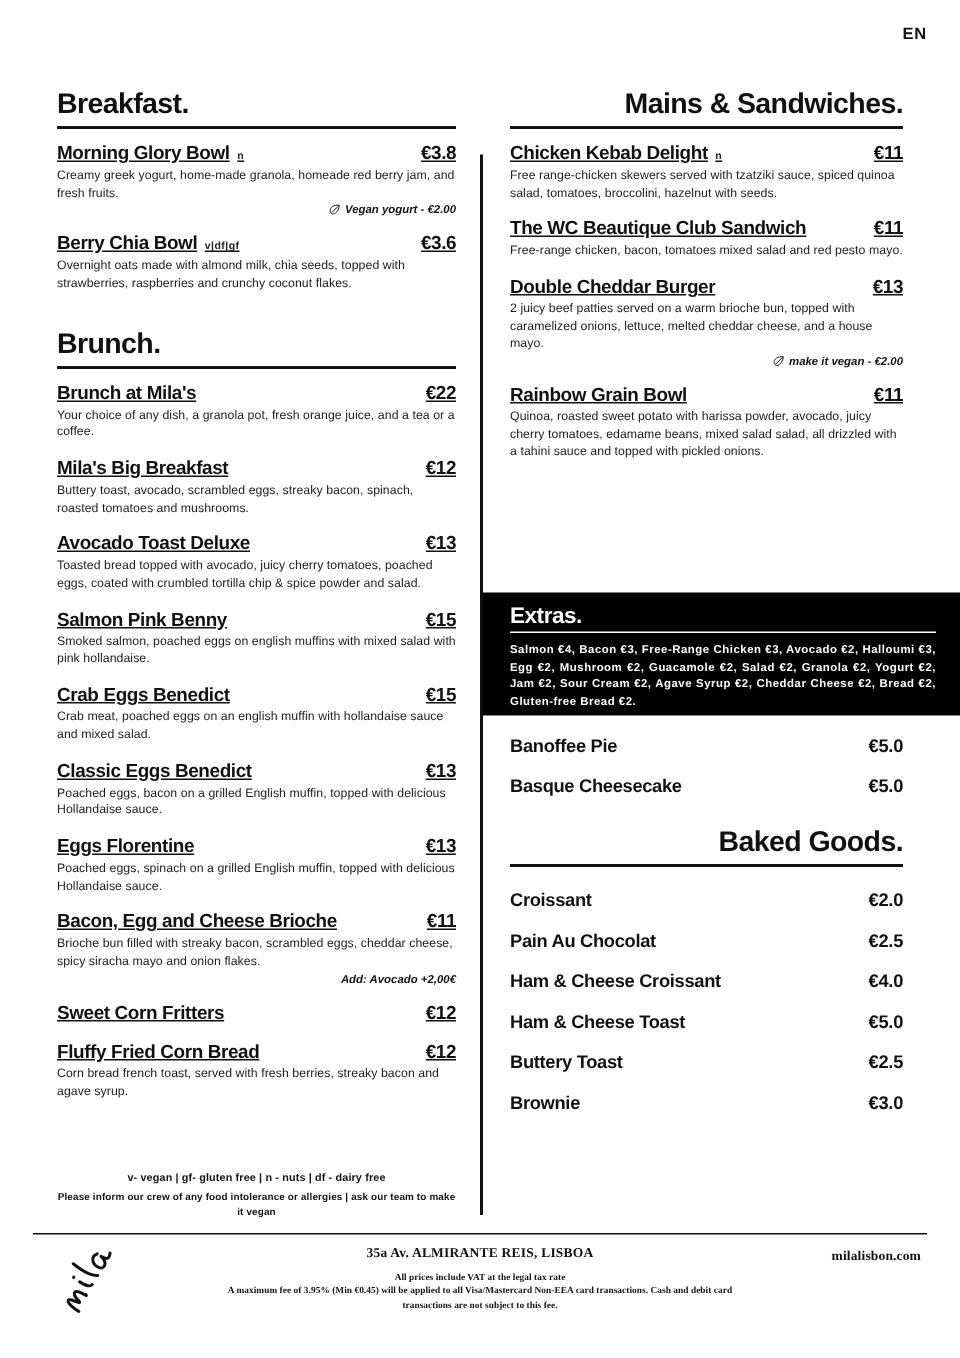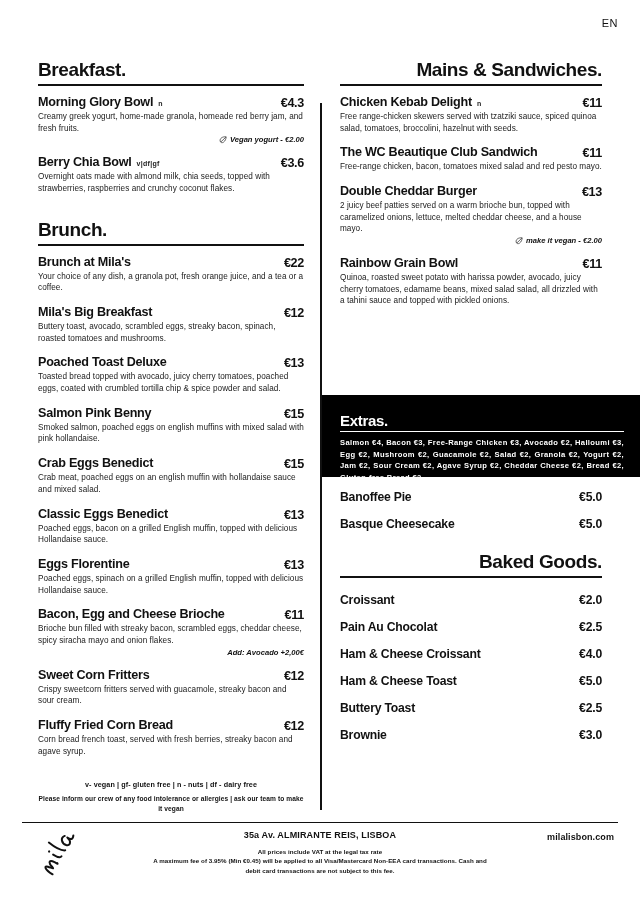--- a/index.html
+++ b/index.html
@@ -8,21 +8,21 @@
     background: #ffffff;
     font-family: "Liberation Sans", sans-serif;
     color: #111111;
     overflow: hidden;
   }
   .page { position: relative; width: 640px; height: 905px; }
 
   
   .lang {
     position: absolute; top: 17px; right: 22px;
-    font-size: 11px; font-weight: 400; letter-spacing: .5px;
+    font-size: 11px; font-weight: 700; letter-spacing: .5px;
     color: #111;
   }
 
   
   .cols { position: absolute; top: 60px; left: 0; width: 640px; }
   .col-left  { position: absolute; left: 38px;  width: 266px; }
   .col-right { position: absolute; left: 340px; width: 262px; }
 
   .vdivider {
     position: absolute; left: 320px; top: 103px;
@@ -34,22 +34,23 @@
     font-size: 19px; font-weight: 700; letter-spacing: -.4px;
     line-height: 1.1; padding-bottom: 3px;
   }
   .sec-head.right { text-align: right; }
   .sec-rule { border-bottom: 2.2px solid #111; margin-bottom: 9px; }
   .sec-gap { height: 14px; }
 
   
   .item { margin-bottom: 11px; }
   .item-top {
-    display: flex; align-items: flex-end; justify-content: space-between;
+    display: flex; align-items: flex-start; justify-content: space-between;
     gap: 24px;
+    text-decoration: underline;
   }
   .item-name {
     font-size: 12.6px; font-weight: 700; letter-spacing: -.25px;
     line-height: 1.2;
   }
   .tags {
     font-size: 7px; font-weight: 700; color: #222;
     margin-left: 5px; letter-spacing: .3px; white-space: nowrap;
   }
   .item-price {
@@ -71,21 +72,21 @@
     display: flex; align-items: baseline; justify-content: space-between;
     font-size: 12.2px; font-weight: 700; letter-spacing: -.2px;
     padding: 6.5px 0;
   }
 
   
   .extras {
     position: absolute; left: 322px; top: 395px;
     width: 318px; height: 82px;
     background: #000; color: #fff;
-    padding: 17px 16px 7px 18px;
+    padding: 7px 16px 7px 18px;
   }
   .extras-head {
     font-size: 15px; font-weight: 700; letter-spacing: -.3px;
   }
   .extras-rule { border-bottom: 1.6px solid #fff; margin: 2px 0 5px; }
   .extras-body {
     font-size: 7.6px; line-height: 1.52; font-weight: 600;
     text-align: justify; letter-spacing: .35px;
   }
 
@@ -98,21 +99,21 @@
   .legend-note {
     font-size: 6.6px; font-weight: 600; line-height: 1.45;
     margin-top: 5px; letter-spacing: .1px;
   }
 
   
   .foot-rule {
     position: absolute; left: 22px; top: 822px;
     width: 596px; border-bottom: 1.6px solid #111;
   }
-  .footer { position: absolute; left: 0; top: 822px; width: 640px; height: 83px; }
+  .footer { position: absolute; left: 0; top: 822px; width: 640px; height: 83px; font-family: Liberation Serif, serif; }
   .logo { position: absolute; left: 32px; top: 8px; width: 56px; height: 46px; }
   .foot-center {
     position: absolute; left: 150px; top: 8px; width: 340px; text-align: center;
   }
   .foot-addr {
     font-size: 9px; font-weight: 700; letter-spacing: .15px;
   }
   .foot-fine {
     font-size: 6.2px; font-weight: 600; line-height: 1.5;
     margin-top: 7px; letter-spacing: .05px;
@@ -134,21 +135,21 @@
   <div class="cols">
     <div class="col-left" id="left-column">
         <div class="sec-head">Breakfast.</div>
         <div class="sec-rule"></div>
         <div class="item">
           <div class="item-top">
             <div style="display:flex;align-items:baseline;">
               <span class="item-name">Morning Glory Bowl</span>
               <span class="tags">n</span>
             </div>
-            <span class="item-price">€4.3</span>
+            <span class="item-price">€3.8</span>
           </div>
           <div class="item-desc">Creamy greek yogurt, home-made granola, homeade red berry jam, and fresh fruits.</div>
           <div class="addon">
             <span class="leaf"><svg viewBox="0 0 10 10" width="8" height="8">
                 <path d="M9 1 C4 0.6 1 3 1.4 6.2 C1.7 8.3 4 9 5.8 7.6 C7.8 6.1 8.8 3.6 9 1 Z" fill="none" stroke="#111" stroke-width="0.8"></path>
                 <path d="M8.4 1.6 L2.4 7.4" stroke="#111" stroke-width="0.8"></path>
               </svg></span>
             <span>Vegan yogurt - €2.00</span>
           </div>
         </div>
@@ -179,21 +180,21 @@
             <div style="display:flex;align-items:baseline;">
               <span class="item-name">Mila's Big Breakfast</span>
             </div>
             <span class="item-price">€12</span>
           </div>
           <div class="item-desc">Buttery toast, avocado, scrambled eggs, streaky bacon, spinach, roasted tomatoes and mushrooms.</div>
         </div>
         <div class="item">
           <div class="item-top">
             <div style="display:flex;align-items:baseline;">
-              <span class="item-name">Poached Toast Deluxe</span>
+              <span class="item-name">Avocado Toast Deluxe</span>
             </div>
             <span class="item-price">€13</span>
           </div>
           <div class="item-desc">Toasted bread topped with avocado, juicy cherry tomatoes, poached eggs, coated with crumbled tortilla chip &amp; spice powder and salad.</div>
         </div>
         <div class="item">
           <div class="item-top">
             <div style="display:flex;align-items:baseline;">
               <span class="item-name">Salmon Pink Benny</span>
             </div>
@@ -240,21 +241,20 @@
             <span>Add: Avocado +2,00€</span>
           </div>
         </div>
         <div class="item">
           <div class="item-top">
             <div style="display:flex;align-items:baseline;">
               <span class="item-name">Sweet Corn Fritters</span>
             </div>
             <span class="item-price">€12</span>
           </div>
-          <div class="item-desc">Crispy sweetcorn fritters served with guacamole, streaky bacon and sour cream.</div>
         </div>
         <div class="item">
           <div class="item-top">
             <div style="display:flex;align-items:baseline;">
               <span class="item-name">Fluffy Fried Corn Bread</span>
             </div>
             <span class="item-price">€12</span>
           </div>
           <div class="item-desc">Corn bread french toast, served with fresh berries, streaky bacon and agave syrup.</div>
         </div>

